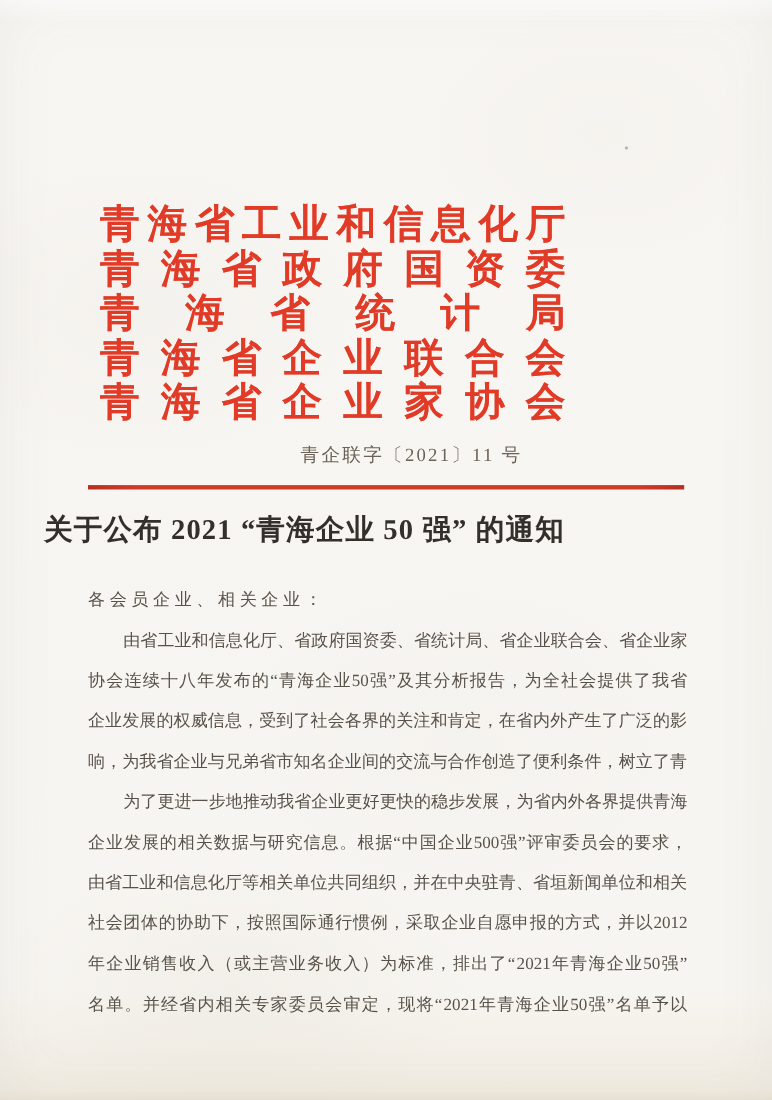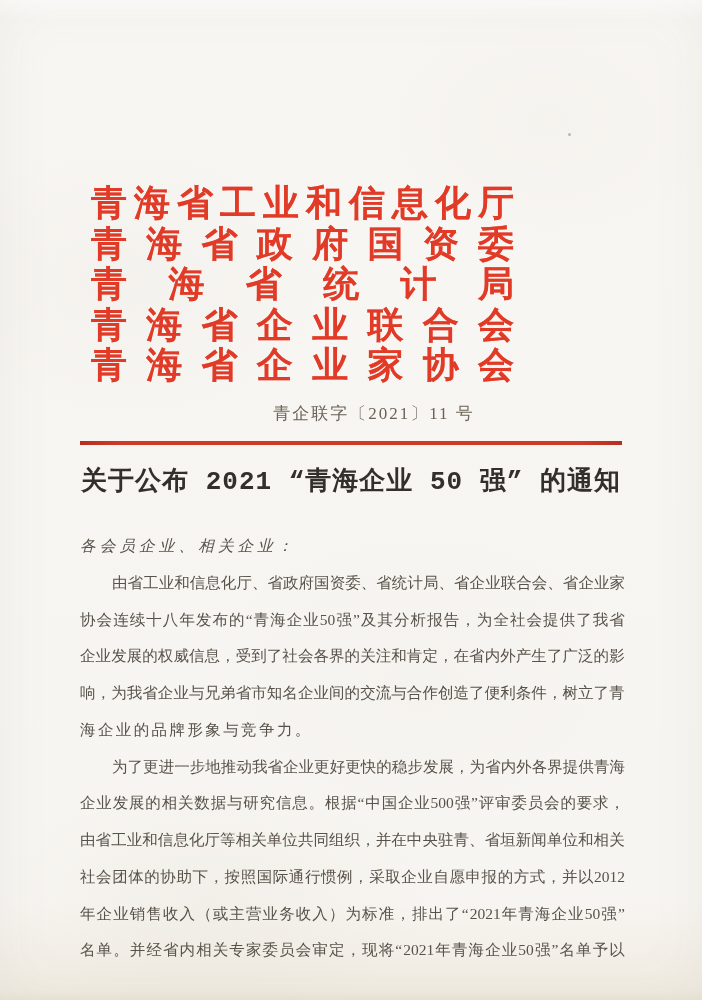--- a/index.html
+++ b/index.html
@@ -43,31 +43,31 @@
     font-size:17px; line-height:26px; color:#6b6257; letter-spacing:2px;
   }
   
   .red-rule {
     position:absolute; left:80px; top:441px; width:542px; height:4px;
     background:linear-gradient(90deg,#b52f20,#d23a28 8%,#d23a28 92%,#b52f20);
   }
   
   .title {
     position:absolute; left:40px; top:462px; width:622px; margin:0;
-    text-align:center; font-size:26px; line-height:40px; font-weight:bold;
-    color:#33302b; letter-spacing:1px; white-space:nowrap;font-family:Liberation Mono, monospace;
+    font-size:26px; line-height:40px; font-weight:bold;
+    color:#33302b; letter-spacing:1px; white-space:nowrap;
   }
   
   .body-block { position:absolute; left:80px; top:528px; width:545px; }
   .bline {
     height:36.75px; line-height:36.75px;
     font-size:15.5px; color:#58524a; white-space:nowrap;
   }
   .bline.indent { box-sizing:border-box; padding-left:32px; }
-  .ls4 { letter-spacing:4.2px;font-style:italic; }
+  .ls4 { letter-spacing:4.2px; }
   .ls2 { letter-spacing:2.4px; }
 </style>
 </head>
 <body>
 
 <div class="page">
   <div class="speck"></div>
 
   <div class="org-lines">
     <div class="org-line" data-justify="true">
@@ -269,21 +269,20 @@
         <span>便</span>
         <span>利</span>
         <span>条</span>
         <span>件</span>
         <span>，</span>
         <span>树</span>
         <span>立</span>
         <span>了</span>
         <span>青</span>
       </div>
-    <div class="bline ls2">海企业的品牌形象与竞争力。</div>
     <div class="bline indent" data-justify="true">
         <span>为</span>
         <span>了</span>
         <span>更</span>
         <span>进</span>
         <span>一</span>
         <span>步</span>
         <span>地</span>
         <span>推</span>
         <span>动</span>

